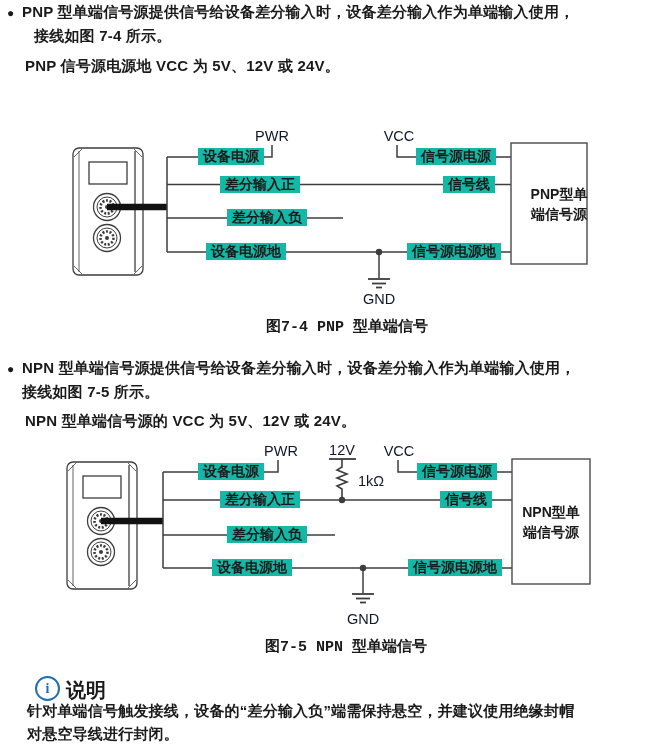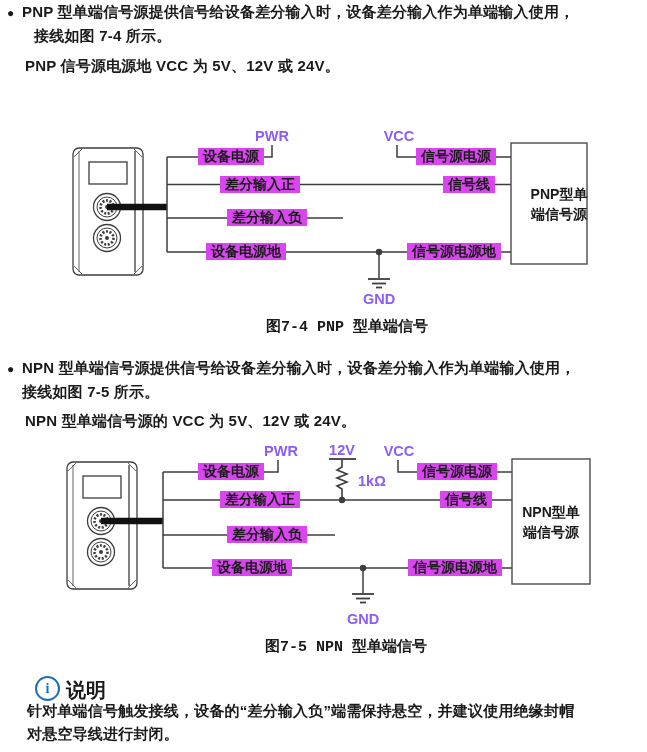--- a/index.html
+++ b/index.html
@@ -3,24 +3,24 @@
 <meta charset="utf-8">
 <style>
   html,body{margin:0;padding:0;}
   body{
     width:647px;height:752px;position:relative;background:#ffffff;
     font-family:"Liberation Sans",sans-serif;color:#1a1a1a;overflow:hidden;
   }
   #gfx{position:absolute;left:0;top:0;z-index:1;}
   .para{position:absolute;font-size:15px;font-weight:600;white-space:nowrap;z-index:3;letter-spacing:.2px;}
   .bullet{position:absolute;font-size:12px;z-index:3;}
-  .lbl{position:absolute;transform:translateX(-50%);background:#d946ef;padding:0 5px;
+  .lbl{position:absolute;transform:translateX(-50%);background:#14b8a6;padding:0 5px;
        font-size:14px;font-weight:600;line-height:17px;white-space:nowrap;z-index:2;}
   .lat{position:absolute;transform:translateX(-50%);background:#fff;padding:0 3px;
-       font-size:14.5px;font-weight:700;line-height:16px;white-space:nowrap;z-index:2;color:#8b5cf6;}
+       font-size:14.5px;font-weight:400;line-height:16px;white-space:nowrap;z-index:2;color:#0f172a;}
   .latl{transform:none;}
   .cap{position:absolute;transform:translateX(-50%);font-size:15px;font-weight:700;white-space:nowrap;z-index:3;font-family:Liberation Mono, monospace;}
   .boxlbl{position:absolute;display:flex;flex-direction:column;align-items:center;justify-content:center;
        gap:2px;font-size:14px;font-weight:600;z-index:2;line-height:18px;}
   .note-icon{position:absolute;left:35px;top:676px;width:21px;height:21px;border:2px solid #1f6cb8;
        border-radius:50%;display:flex;align-items:center;justify-content:center;z-index:3;
        color:#1f6cb8;font-family:"Liberation Serif",serif;font-size:14px;font-weight:700;}
   .note-title{position:absolute;left:66px;top:677px;font-size:20px;font-weight:700;z-index:3;}
 </style>
 </head>

